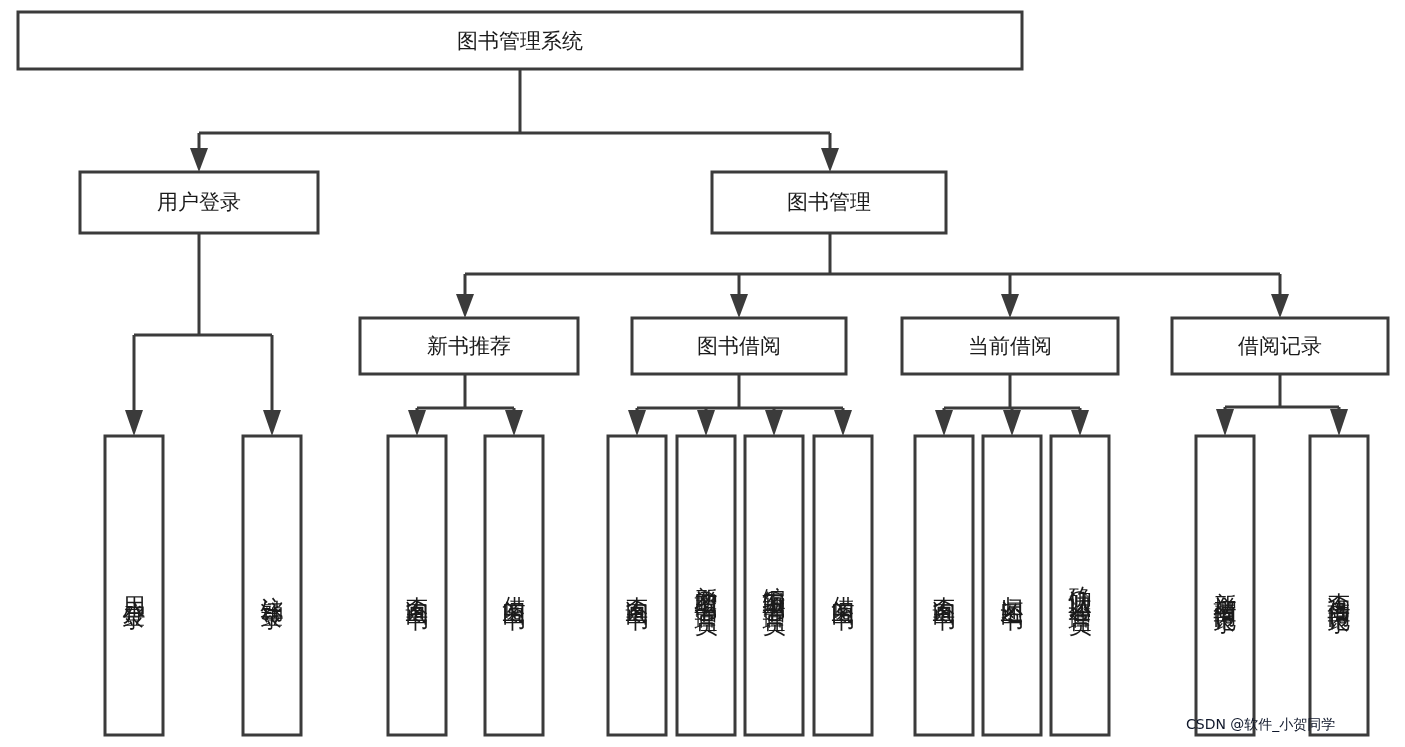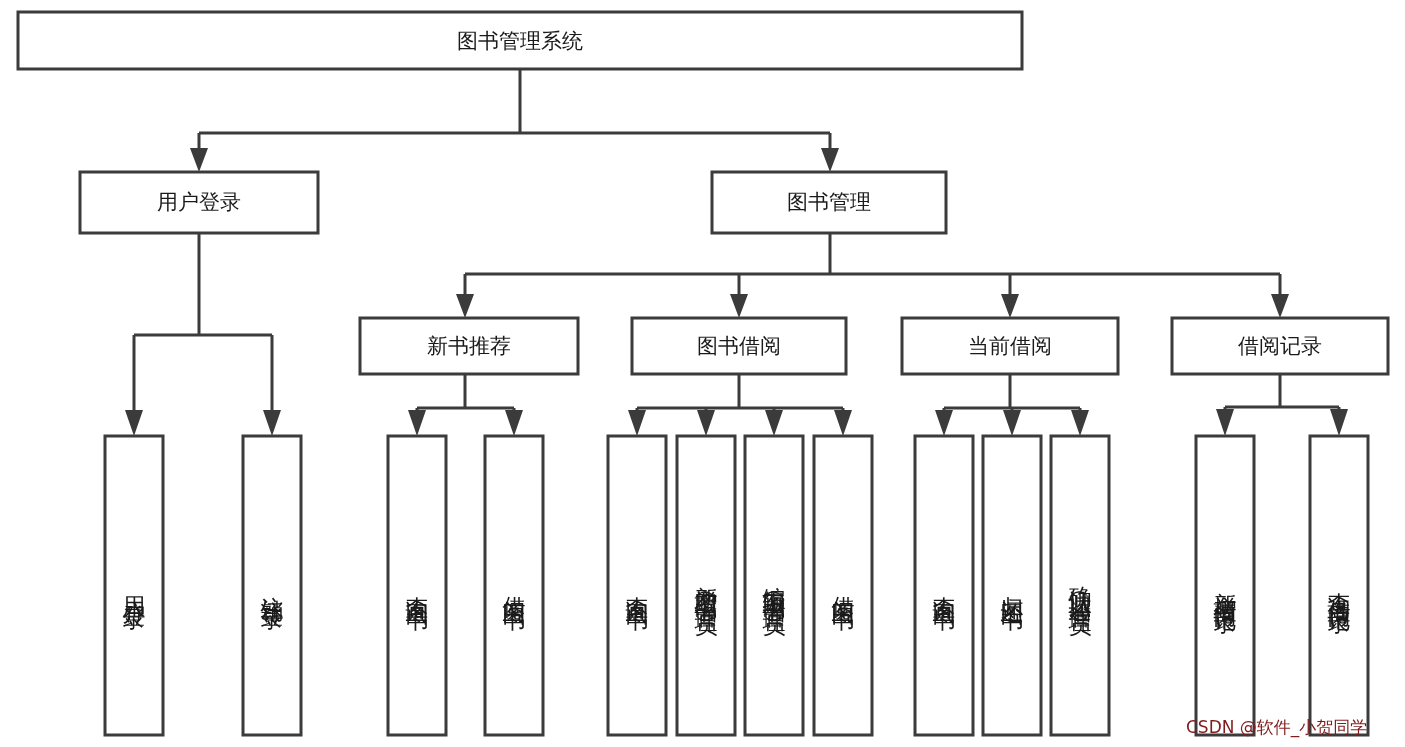--- a/index.html
+++ b/index.html
@@ -57,22 +57,22 @@
     letter-spacing: 4px;
     color: #1a1a1a;
     white-space: nowrap;
     text-align: center;
   }
   .watermark {
     position: absolute;
     left: 1186px;
     top: 716px;
     font-family: "DejaVu Sans", "Liberation Sans", sans-serif;
-    font-size: 17px;
-    color: #7f1d1d;
+    font-size: 14px;
+    color: #0f172a;
     white-space: nowrap;
     pointer-events: none;
   }
 </style>
 </head>
 <body>
 
 <svg id="diagram" viewBox="0 0 1405 747">
 
   <g>

